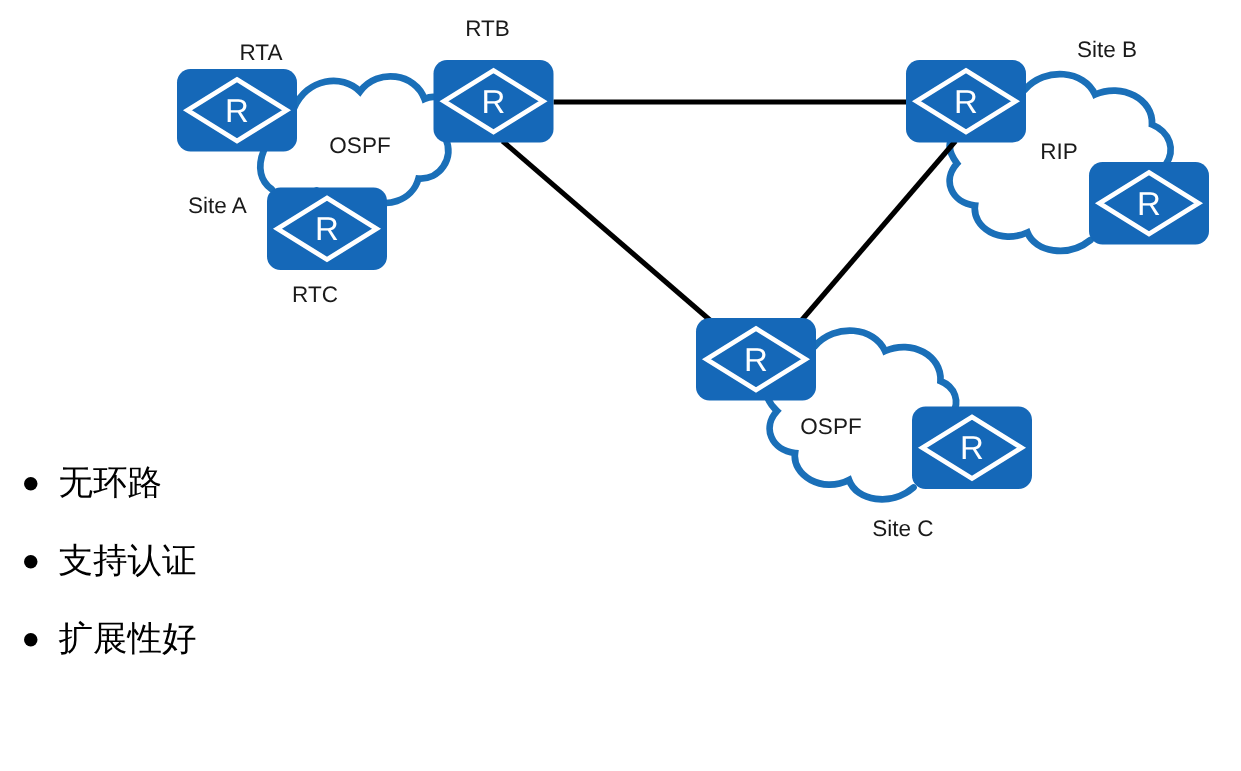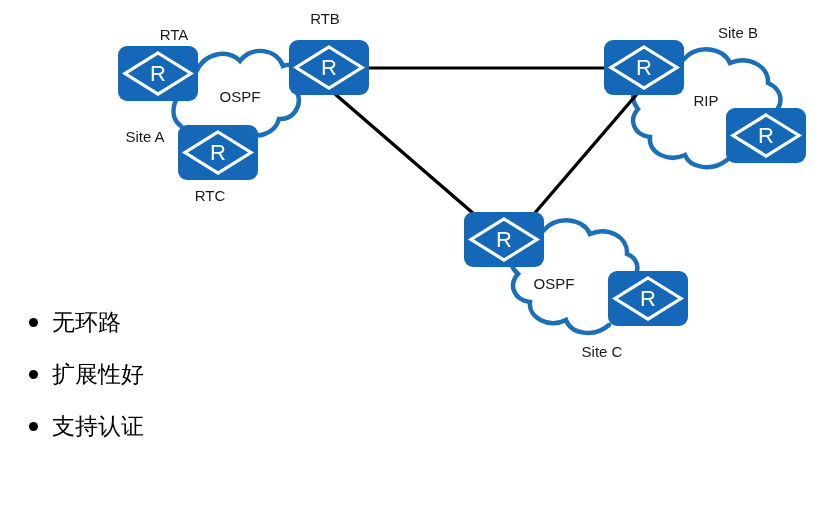--- a/index.html
+++ b/index.html
@@ -31,21 +31,21 @@
     font-size: 15px;
     fill: #1a1a1a;
   }
   .router-letter {
     font-family: "Liberation Sans", "DejaVu Sans", sans-serif;
     font-size: 22px;
     fill: #ffffff;
   }
   .bullet-list {
     position: absolute;
-    left: 29px;
+    left: 16px;
     top: 296px;
     margin: 0;
     padding: 0;
     list-style: none;
   }
   .bullet-item {
     display: flex;
     align-items: center;
     height: 52px;
     font-size: 23px;
@@ -173,19 +173,19 @@
   <text class="cloud-label" x="554" y="289" text-anchor="middle">OSPF</text>
 </svg>
 
 <ul class="bullet-list">
   <li class="bullet-item">
     <span class="bullet-dot"></span>
     <span class="bullet-text">无环路</span>
   </li>
   <li class="bullet-item">
     <span class="bullet-dot"></span>
-    <span class="bullet-text">扩展性好</span>
+    <span class="bullet-text">支持认证</span>
   </li>
   <li class="bullet-item">
     <span class="bullet-dot"></span>
-    <span class="bullet-text">支持认证</span>
+    <span class="bullet-text">扩展性好</span>
   </li>
 </ul>
 
 </body></html>

